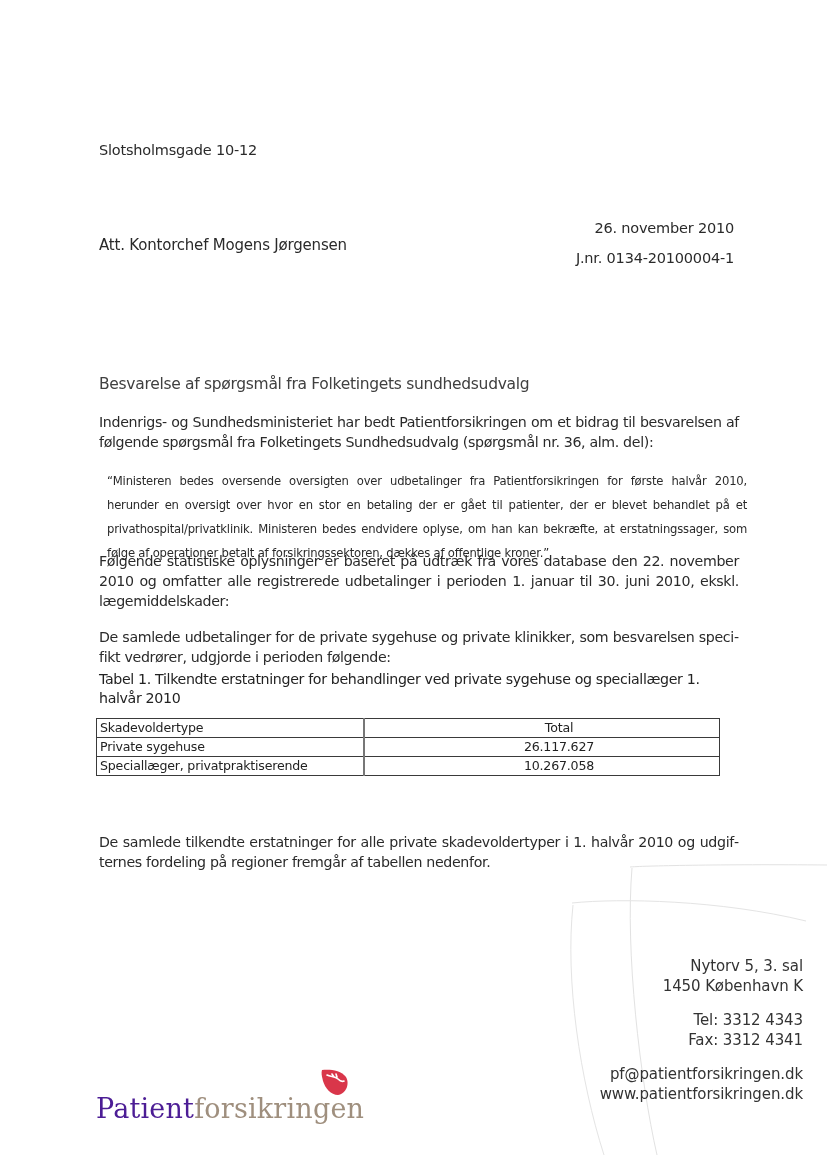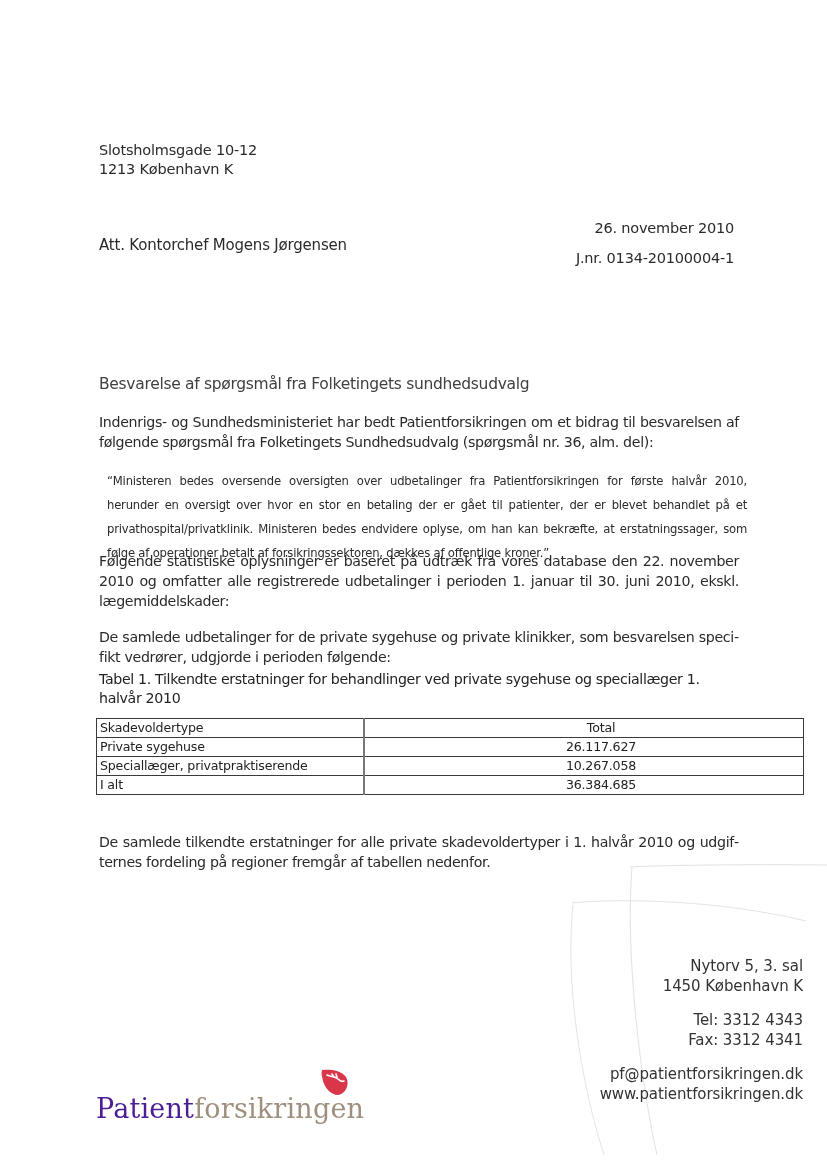--- a/index.html
+++ b/index.html
@@ -82,21 +82,21 @@
       width: 640px;
       font-size: 14.2px;
       line-height: 19px;
       letter-spacing: -0.35px;
       color: #222;
     }
 
     table.data-table {
       position: absolute;
       left: 96px; top: 718px;
-      width: 708px;
+      width: 624px;
       border-collapse: collapse;
       font-size: 12.6px;
       letter-spacing: -0.2px;
       color: #222;
     }
     table.data-table td, table.data-table th {
       border: 1px solid #3a3a3a;
       height: 18px;
       padding: 0 3px;
       font-weight: normal;
@@ -149,21 +149,20 @@
 
 <svg class="abs arcs" viewBox="0 0 827 1170">
   <path d="M 630 867 C 640 866, 720 864, 827 865" stroke="#e2e2e2" stroke-width="1" fill="none"></path>
   <path d="M 632 868 C 625 950, 640 1080, 657 1155" stroke="#e2e2e2" stroke-width="1" fill="none"></path>
   <path d="M 572 903 C 620 898, 720 900, 806 921" stroke="#e4e4e4" stroke-width="1" fill="none"></path>
   <path d="M 573 905 C 565 980, 580 1080, 604 1155" stroke="#e4e4e4" stroke-width="1" fill="none"></path>
 </svg>
 
 <div class="abs recipient">
   <div>Slotsholmsgade 10-12</div>
-  <div>1213 København K</div>
 </div>
 
 <div class="abs att">Att. Kontorchef Mogens Jørgensen</div>
 <div class="abs date">26. november 2010</div>
 <div class="abs jnr">J.nr. 0134-20100004-1</div>
 
 <div class="abs subject">Besvarelse af spørgsmål fra Folketingets sundhedsudvalg</div>
 
 <div class="abs para p1">Indenrigs- og Sundhedsministeriet har bedt Patientforsikringen om et bidrag til besvarelsen af følgende spørgsmål fra Folketingets Sundhedsudvalg (spørgsmål nr. 36, alm. del):</div>
 <div class="abs quote">“Ministeren bedes oversende oversigten over udbetalinger fra Patientforsikringen for første halvår 2010, herunder en oversigt over hvor en stor en betaling der er gået til patienter, der er blevet be­handlet på et privathospital/privatklinik. Ministeren bedes endvidere oplyse, om han kan bekræfte, at erstatningssager, som følge af operationer betalt af forsikringssektoren, dækkes af offentlige kroner.”</div>
@@ -181,24 +180,20 @@
   </thead>
   <tbody>
     <tr>
       <td class="c1">Private sygehuse</td>
       <td class="c2">26.117.627</td>
     </tr>
     <tr>
       <td class="c1">Speciallæger, privatpraktiserende</td>
       <td class="c2">10.267.058</td>
     </tr>
-    <tr>
-      <td class="c1">I alt</td>
-      <td class="c2">36.384.685</td>
-    </tr>
   </tbody>
 </table>
 
 <div class="abs para p4">De samlede tilkendte erstatninger for alle private skadevoldertyper i 1. halvår 2010 og udgif­ternes fordeling på regioner fremgår af tabellen nedenfor.</div>
 
 <div class="abs contact">
   <div>Nytorv 5, 3. sal</div>
   <div>1450 København K</div>
   <div class="gap"></div>
   <div>Tel: 3312 4343</div>

